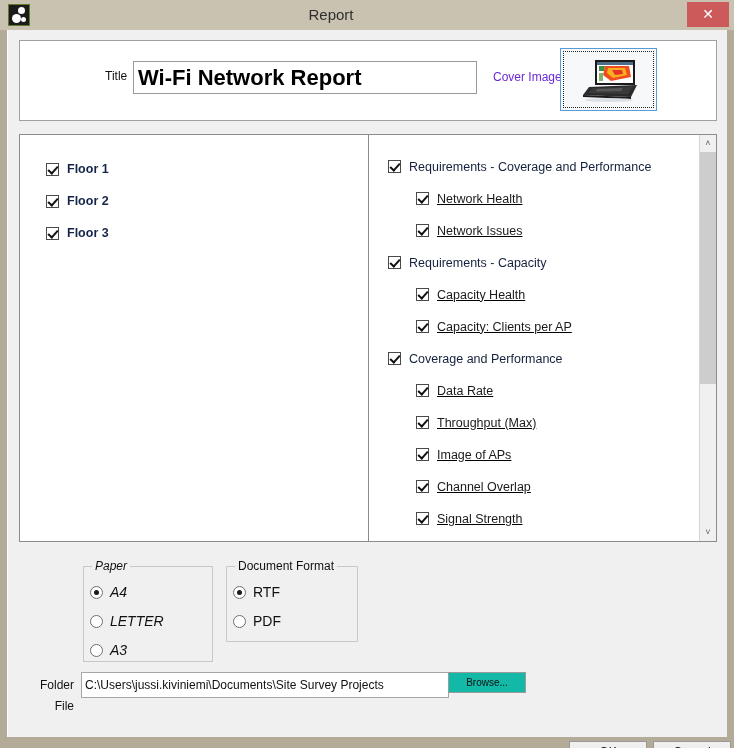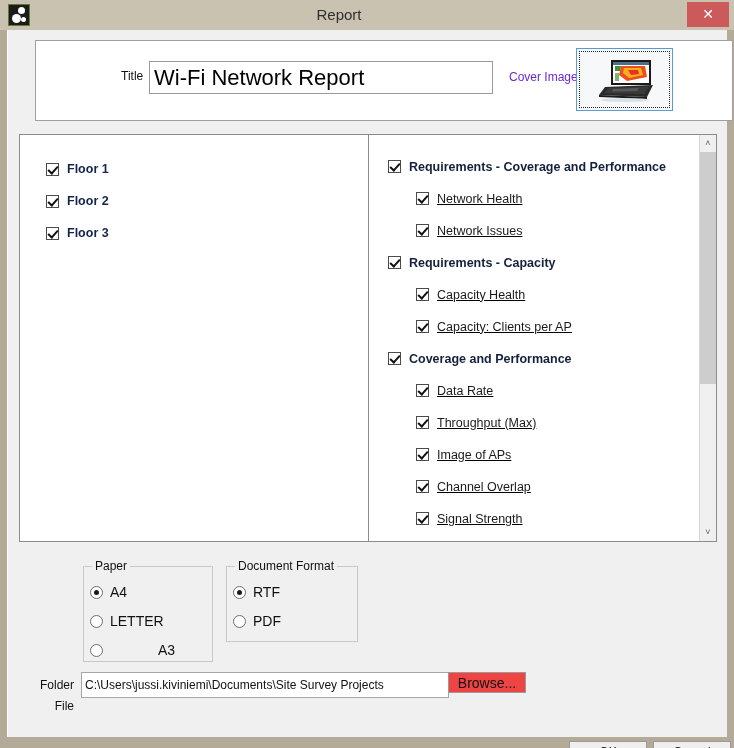--- a/index.html
+++ b/index.html
@@ -46,21 +46,21 @@
     width: 9px; height: 9px; border-radius: 50%;
     background: #ffffff;
   }
   #app-icon .blob3 {
     position: absolute; left: 12px; top: 12px;
     width: 5px; height: 5px; border-radius: 50%;
     background: #ffffff;
   }
   #title-text {
     position: absolute;
-    left: 12px; top: 0;
+    left: 4px; top: 0;
     width: 654px; height: 30px;
     line-height: 30px;
     text-align: center;
     font-size: 15px;
     color: #2f2f2f;
   }
   #close-button {
     position: absolute;
     right: 5px; top: 2px;
     width: 42px; height: 25px;
@@ -84,38 +84,37 @@
   }
 
   
   #top-panel {
     position: absolute;
     left: 11px; top: 10px;
     width: 698px; height: 81px;
     background: #ffffff;
     border: 1px solid #a0a0a0;
     box-sizing: border-box;
-    margin-left: 16px;
   }
   #title-label {
     position: absolute;
     left: 85px; top: 28px;
     font-size: 12px;
     color: #111;
   }
   #title-input {
     position: absolute;
     left: 113px; top: 20px;
     width: 344px; height: 33px;
     border: 1px solid #9a9a9a;
     background: #ffffff;
     box-sizing: border-box;
     font-family: "Liberation Sans", sans-serif;
     font-size: 22px;
-    font-weight: normal;
+    font-weight: bold;
     color: #000000;
     padding: 0 4px;
     outline: none;
   }
   #cover-image-label {
     position: absolute;
     left: 473px; top: 29px;
     font-size: 12px;
     color: #6d28d9;
   }
@@ -189,21 +188,21 @@
     border-width: 0 2px 2px 0;
     transform: rotate(42deg);
   }
   .chk-label {
     margin-left: 8px;
     font-size: 12.5px;
     color: #1a1a1a;
     white-space: nowrap;
   }
   .chk-label.bold {
-    font-weight: bold;
+    font-weight: normal;
     color: #14213d;
   }
   .chk-label.floor {
     font-weight: bold;
     color: #13264a;
     font-size: 12.5px;
   }
   .chk-row.floor-row { height: 32px; margin-bottom: 0; }
 
   
@@ -245,21 +244,21 @@
   .groupbox > .gb-title {
     position: absolute;
     top: -8px; left: 8px;
     background: #f0f0f0;
     padding: 0 3px;
     font-size: 12px;
     color: #111;
   }
   #paper-group {
     left: 75px; top: 536px;
-    width: 130px; height: 96px;
+    width: 130px; height: 96px; font-style: italic;
   }
   #format-group {
     left: 218px; top: 536px;
     width: 132px; height: 76px;
   }
   .radio-row {
     display: flex;
     align-items: center;
     height: 18px;
     margin-left: 6px;
@@ -313,23 +312,23 @@
     font-size: 12px;
     color: #111;
     padding: 12px 3px;
     outline: none;
   }
   #browse-button {
     position: absolute;
     left: 440px; top: 642px;
     width: 78px; height: 21px;
     border: 1px solid #9a9a9a;
-    background: #ef4444;
+    background: #14b8a6;
     font-family: "Liberation Sans", sans-serif;
-    font-size: 14px;
+    font-size: 10px;
     color: #111;
     cursor: pointer;
     padding: 0;
   }
 
   
   .dlg-button {
     position: absolute;
     width: 78px; height: 22px;
     border: 1px solid #9a9a9a;
@@ -470,21 +469,21 @@
       <span class="gb-title">Paper</span>
       <div style="position:absolute;left:0;top:12px;width:100%;">
         <div class="radio-row" style="margin-top:4px;">
           <span class="radio-dot selected"></span>
           <span class="radio-label">A4</span>
         </div>
         <div class="radio-row" style="margin-top:11px;">
           <span class="radio-dot"></span>
           <span class="radio-label">LETTER</span>
         </div>
-        <div class="radio-row" style="margin-top:11px;gap:48px;">
+        <div class="radio-row" style="margin-top:11px;">
           <span class="radio-dot"></span>
           <span class="radio-label">A3</span>
         </div>
       </div>
     </div>
 
     <div class="groupbox" id="format-group">
       <span class="gb-title">Document Format</span>
       <div style="position:absolute;left:0;top:12px;width:100%;">
         <div class="radio-row" style="margin-top:4px;">

